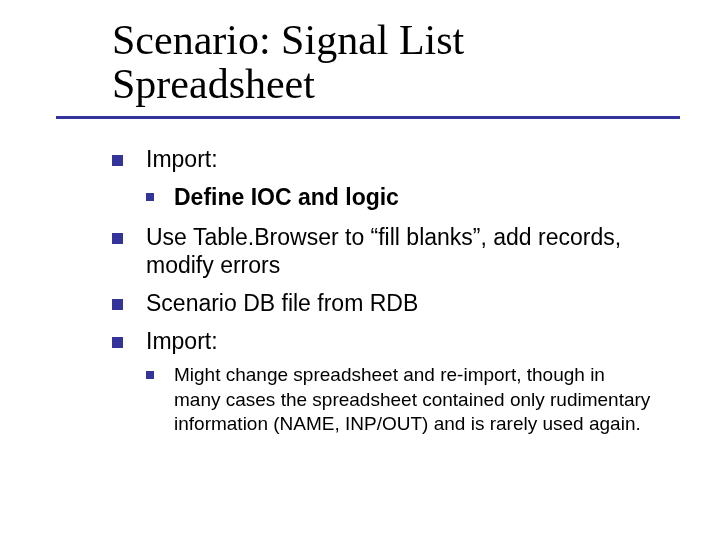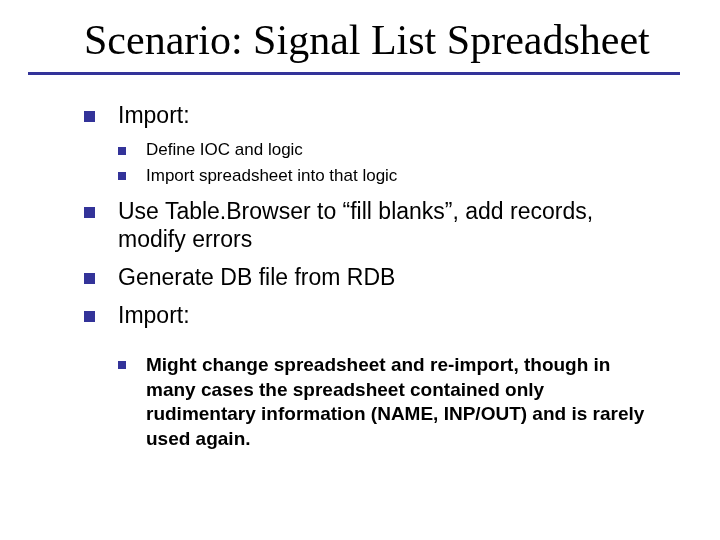--- a/index.html
+++ b/index.html
@@ -1,28 +1,28 @@
 <!DOCTYPE html>
 <html><head>
 <meta charset="utf-8">
 <style>
   * { margin: 0; padding: 0; box-sizing: border-box; }
   html, body { width: 720px; height: 540px; background: #fff; font-family: Verdana, Geneva, sans-serif; color: #000; }
-  .slide { position: relative; width: 720px; height: 444px; padding: 18px 40px 20px 28px; }
+  .slide { position: relative; width: 720px; height: 444px; padding: 18px 40px 20px 56px; }
   .title-wrap { padding-left: 56px; padding-right: 10px; }
   .title { font-family: "Times New Roman", Times, serif; font-size: 42px; line-height: 1.05; font-weight: 400; color: #000; }
   .rule { margin-top: 10px; height: 3px; background: #333399; width: 100%; }
   .body { padding-top: 26px; padding-left: 56px; padding-right: 26px; font-size: 23px; line-height: 1.22; }
   .body ul { list-style: none; }
   .lvl1 > li { position: relative; padding-left: 34px; margin-bottom: 10px; }
   .lvl1 > li::before { content: ""; position: absolute; left: 0; top: 0.44em; width: 11px; height: 11px; background: #333399; }
   .lvl2 { margin-top: 10px; margin-bottom: 6px; }
-  .lvl2 > li { position: relative; padding-left: 28px; margin-bottom: 4px; font-size: 17px; line-height: 1.28; }
+  .lvl2 > li { position: relative; padding-left: 28px; margin-bottom: 4px; font-size: 23px; line-height: 1.28; font-weight: bold; }
   .lvl2 > li::before { content: ""; position: absolute; left: 0; top: 0.44em; width: 8px; height: 8px; background: #333399; }
-  .lvl3 { margin-top: 24px; font-weight: bold; }
+  .lvl3 { margin-top: 8px; }
   .lvl3 > li { position: relative; padding-left: 28px; font-size: 19px; line-height: 1.3; }
   .lvl3 > li::before { content: ""; position: absolute; left: 0; top: 0.44em; width: 8px; height: 8px; background: #333399; }
 </style>
 </head>
 <body>
 
 <div class="slide">
   <div class="title-wrap">
     <h1 class="title">Scenario: Signal List Spreadsheet</h1>
   </div>
@@ -30,32 +30,29 @@
 
   <div class="body">
     <ul class="lvl1">
 
       <li>
         <span>Import:</span>
         <ul class="lvl2">
           <li>
             <span>Define IOC and logic</span>
           </li>
-          <li>
-            <span>Import spreadsheet into that logic</span>
-          </li>
         </ul>
       </li>
 
       <li>
         <span>Use Table.Browser to “fill blanks”, add records, modify errors</span>
       </li>
 
       <li>
-        <span>Generate DB file from RDB</span>
+        <span>Scenario DB file from RDB</span>
       </li>
 
       <li>
         <span>Import:</span>
         <ul class="lvl3">
           <li>
             <span>Might change spreadsheet and re-import, though in many cases the spreadsheet contained only rudimentary information (NAME, INP/OUT) and is rarely used again.</span>
           </li>
         </ul>
       </li>

